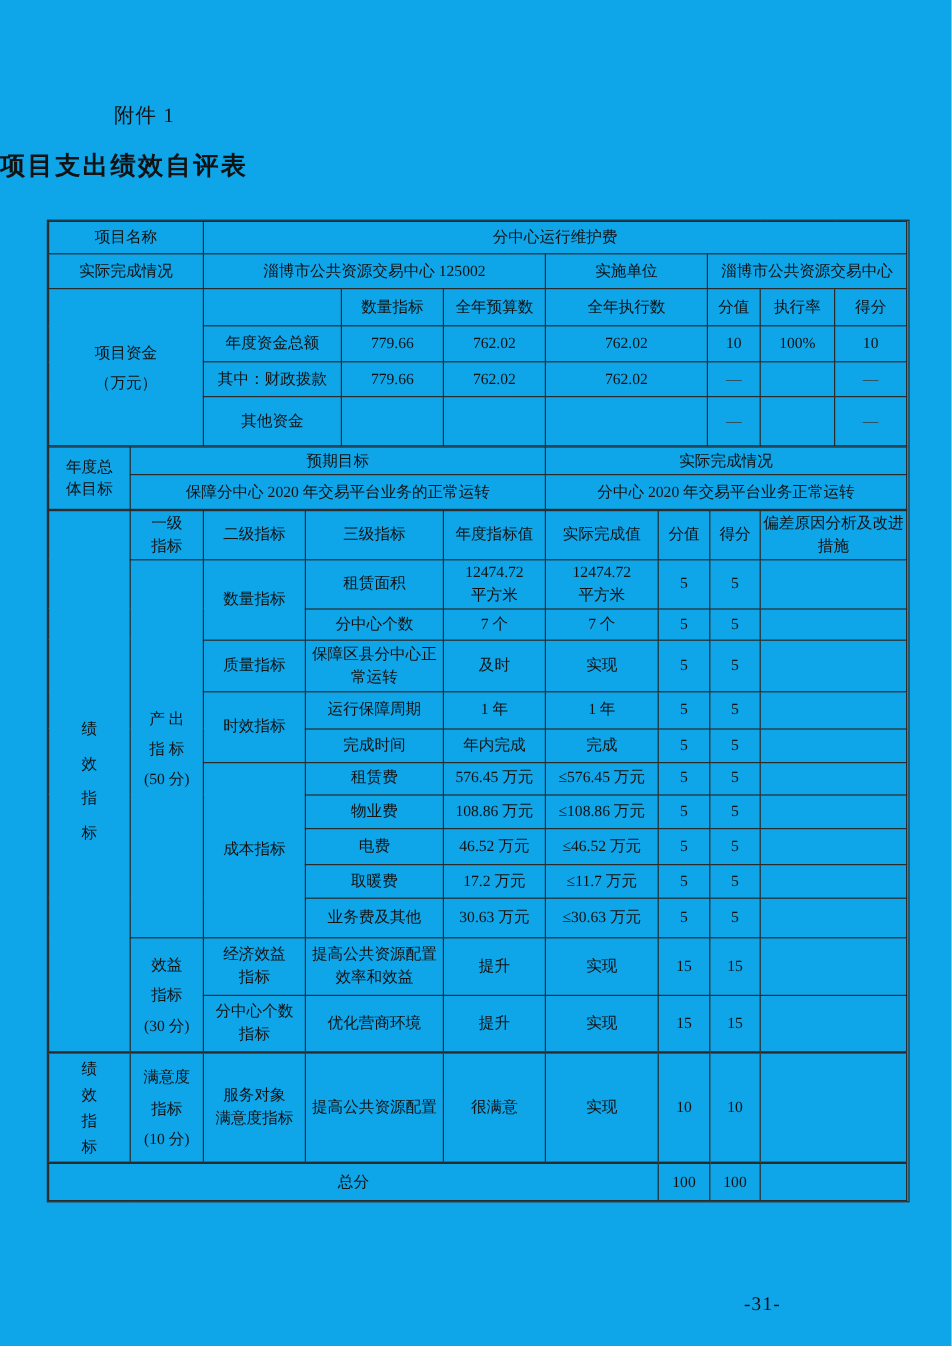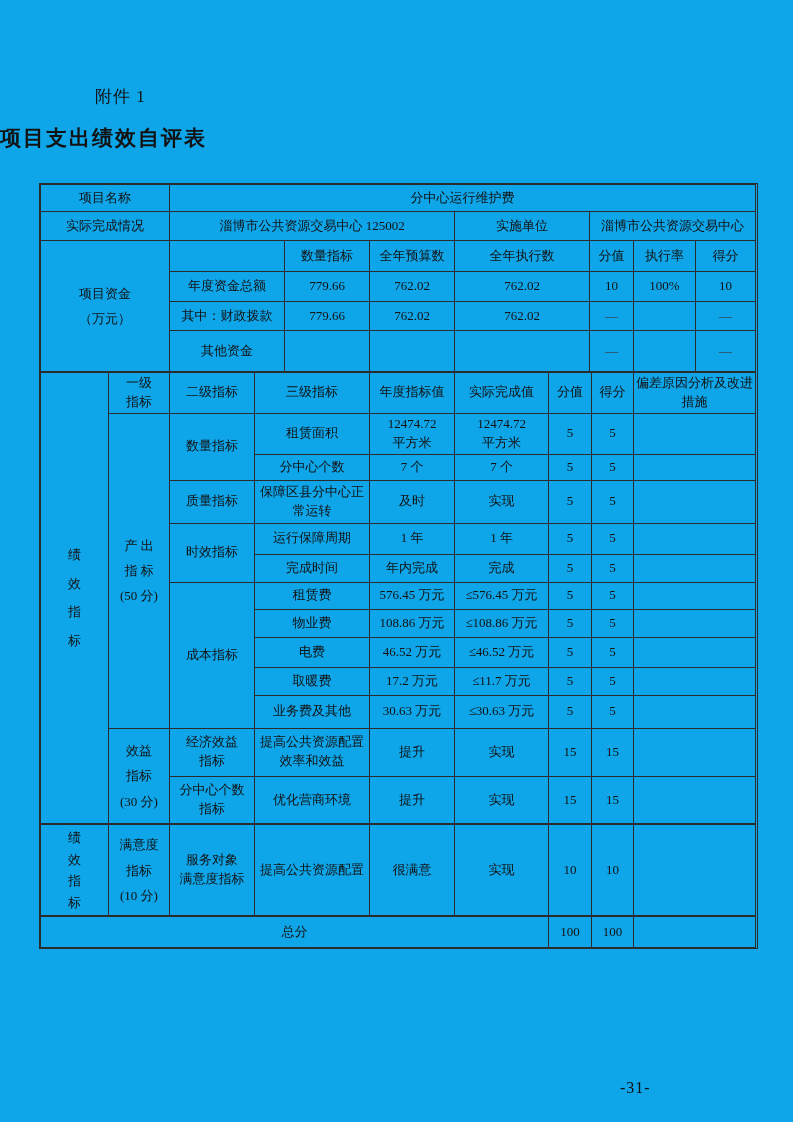--- a/index.html
+++ b/index.html
@@ -90,20 +90,39 @@
         <td></td>
         <td></td>
         <td></td>
         <td class="dash">—</td>
         <td></td>
         <td class="dash">—</td>
       </tr>
     </tbody>
       </table>
 
+    <table>
+      <colgroup>
+        <col style="width:68px">
+          <col style="width:346px">
+          <col style="width:301px">
+      </colgroup>
+      <tbody>
+          <tr style="height:23px">
+        <td rowspan="2" class="pre">年度总
+体目标</td>
+        <td>预期目标</td>
+        <td>实际完成情况</td>
+      </tr>
+      <tr style="height:29px">
+        <td>保障分中心 2020 年交易平台业务的正常运转</td>
+        <td>分中心 2020 年交易平台业务正常运转</td>
+      </tr>
+    </tbody>
+      </table>
 
     <table>
       <colgroup>
         <col style="width:68px">
           <col style="width:61px">
           <col style="width:85px">
           <col style="width:115px">
         <col style="width:85px">
           <col style="width:94px">
           <col style="width:43px">

